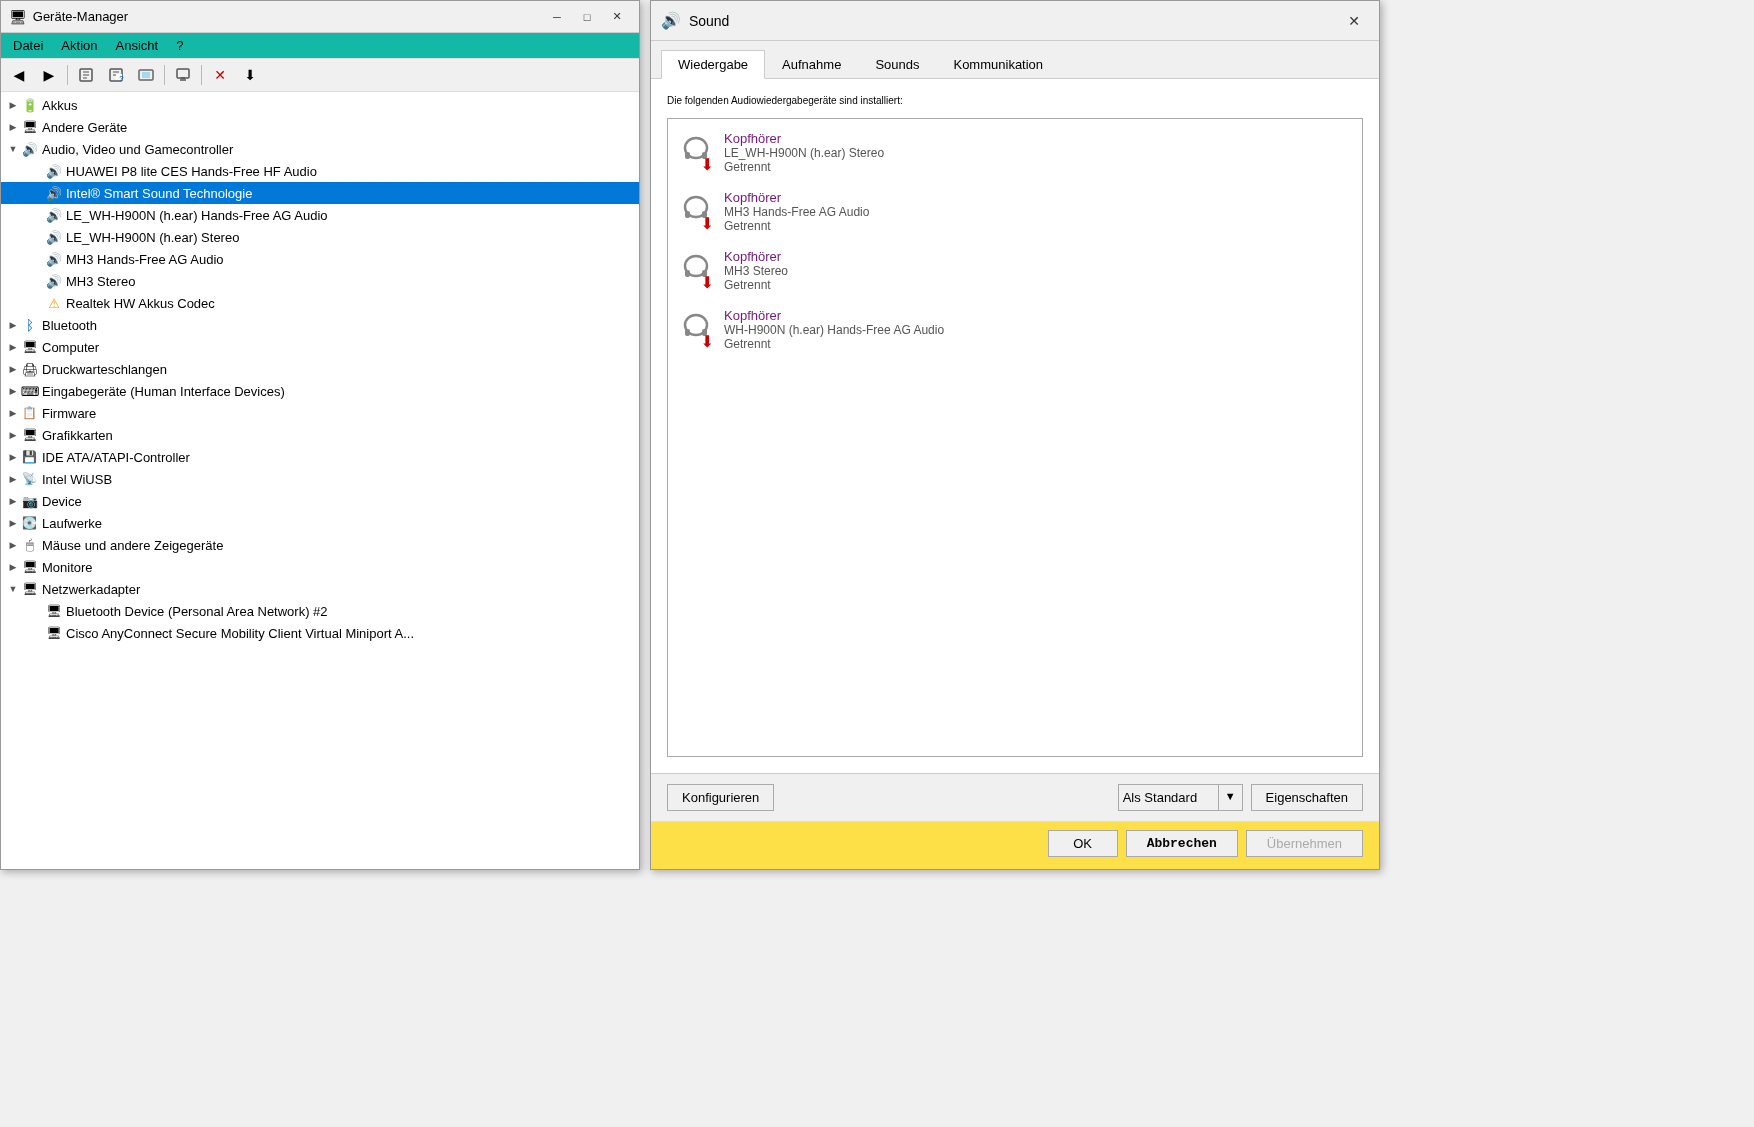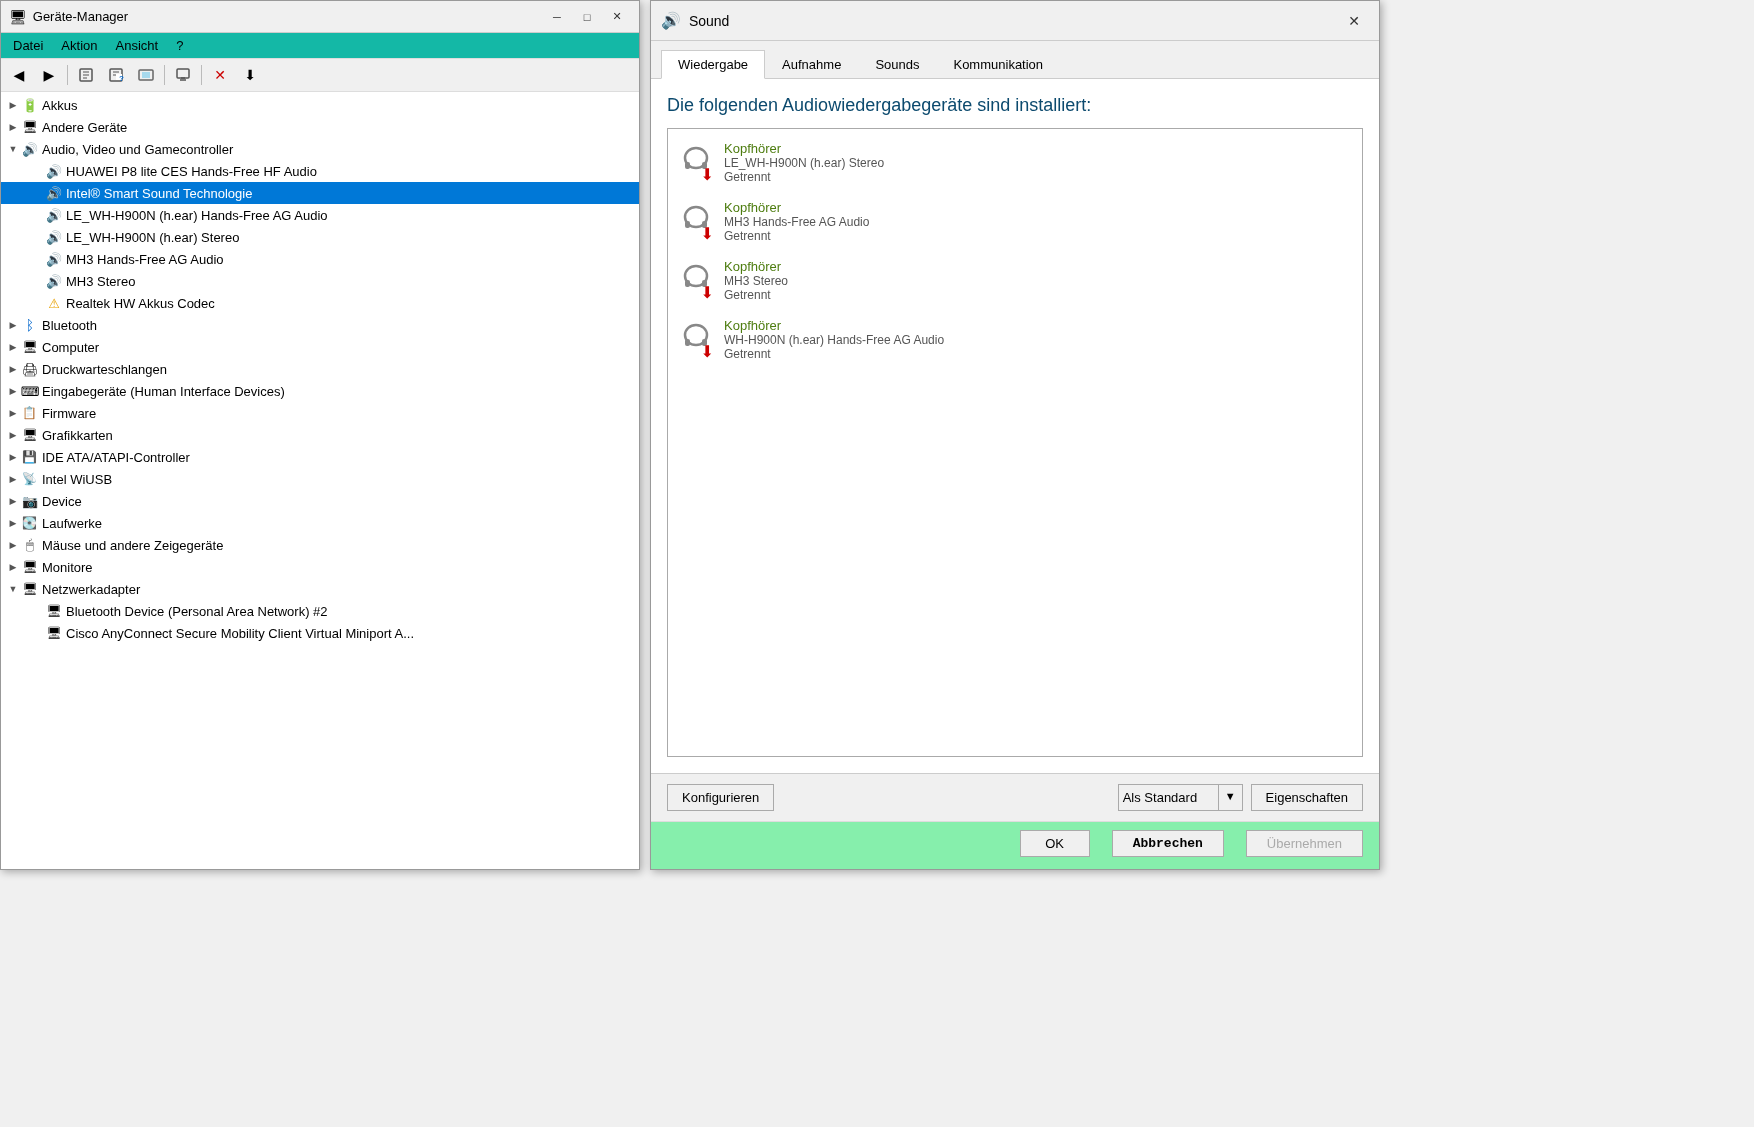--- a/index.html
+++ b/index.html
@@ -228,23 +228,23 @@
     .sd-content {
       flex: 1;
       background: #fff;
       padding: 16px;
       display: flex;
       flex-direction: column;
       overflow: hidden;
     }
 
     .sd-description {
-      font-size: 18px;
+      font-size: 10px;
       margin-bottom: 12px;
-      color: #0c4a6e;
+      color: #000000;
     }
 
     .sd-device-list {
       border: 1px solid #aaa;
       flex: 1;
       overflow-y: auto;
       background: #fff;
       padding: 4px;
     }
 
@@ -283,21 +283,21 @@
       line-height: 1;
     }
 
     .sd-device-info {
       display: flex;
       flex-direction: column;
     }
     .sd-device-name {
       font-size: 13px;
       font-weight: 400;
-      color: #4d7c0f;
+      color: #701a75;
     }
     .sd-device-sub {
       font-size: 12px;
       color: #555;
     }
     .sd-device-status {
       font-size: 12px;
       color: #555;
     }
 
@@ -337,25 +337,25 @@
     .sd-btn-dropdown .arrow-part {
       padding: 5px 6px;
       font-size: 11px;
       border: 1px solid #aaa;
       background: #f0f0f0;
       cursor: pointer;
     }
 
     
     .sd-ok-row {
-      background: #86efac;
+      background: #fde047;
       padding: 8px 16px 12px 16px;
       display: flex;
       justify-content: flex-end;
-      gap: 22px;
+      gap: 8px;
       border-top: 1px solid #ddd;
     }
     .sd-ok-btn {
       padding: 5px 20px;
       font-size: 13px;
       border: 1px solid #aaa;
       background: #f0f0f0;
       cursor: pointer;
       min-width: 70px;
     }

